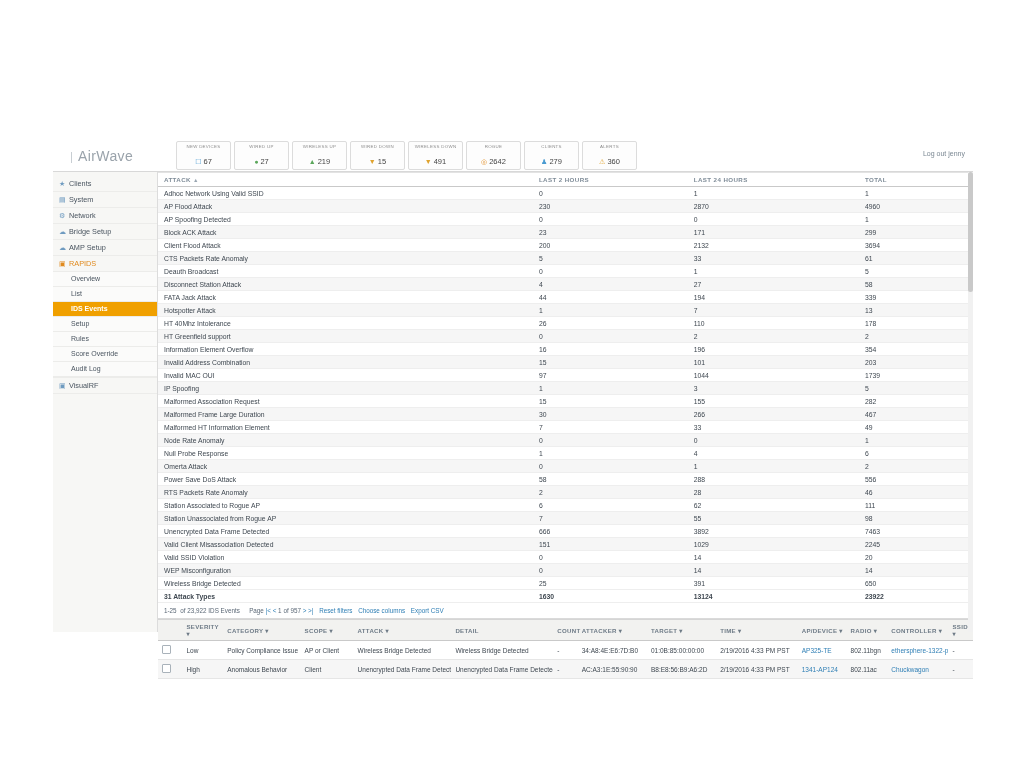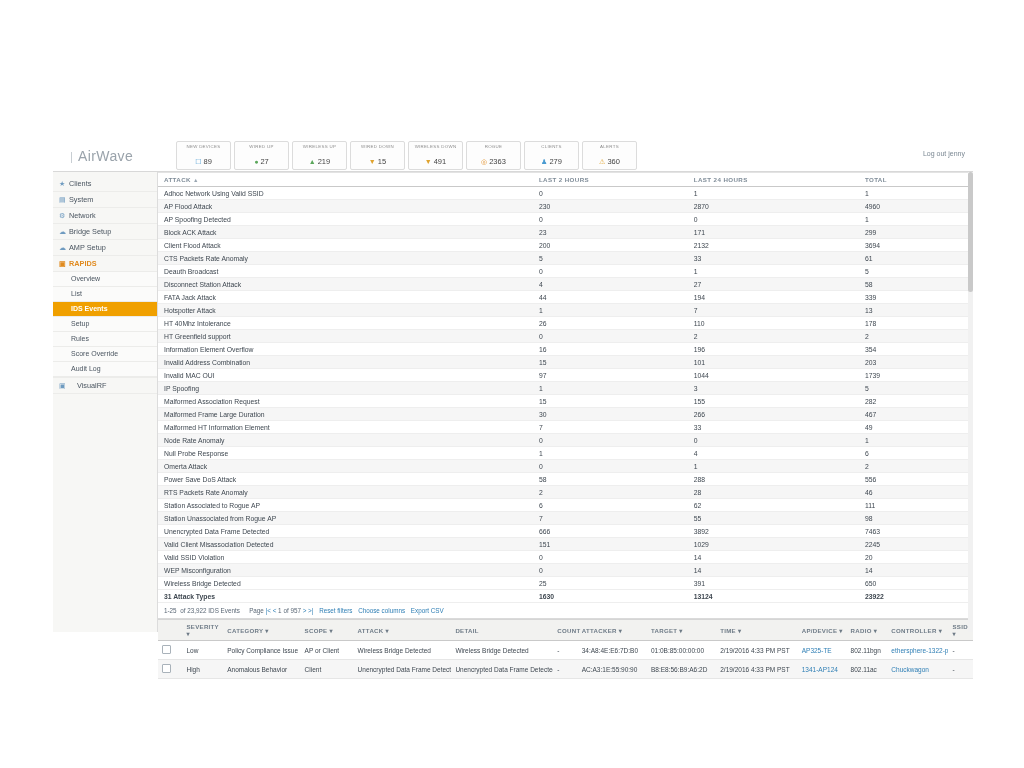--- a/index.html
+++ b/index.html
@@ -71,21 +71,21 @@
     color: #4a5560;
     display: flex;
     align-items: center;
     border-bottom: 1px solid #ececea;
     background: #f7f7f5;
   }
   .nav-item .gl {
     width: 10px; display: inline-block;
     color: #6f9bc0; font-size: 7px;
   }
-  .nav-item.section-open { color:#e08a1e; font-weight: bold; }
+  .nav-item.section-open { color:#e08a1e; font-weight: normal; }
   .nav-sub {
     height: 14px; line-height: 14px;
     padding-left: 18px;
     font-size: 7px;
     color: #4a5560;
     border-bottom: 1px solid #ececea;
     background: #fbfbfa;
   }
   .nav-sub.active {
     background: #f0a000;
@@ -170,21 +170,21 @@
 
 <div id="app">
 
   <div class="topbar">
     <div class="brand"><span class="bar"></span><span>AirWave</span></div>
 
     <div class="stats">
 
       <div class="stat">
         <div class="lbl">NEW DEVICES</div>
-        <div class="val"><span class="ic" style="color:#4a9bd1">☐</span><span>89</span></div>
+        <div class="val"><span class="ic" style="color:#4a9bd1">☐</span><span>67</span></div>
       </div>
 
       <div class="stat">
         <div class="lbl">WIRED UP</div>
         <div class="val"><span class="ic" style="color:#5ba75b">●</span><span>27</span></div>
       </div>
 
       <div class="stat">
         <div class="lbl">WIRELESS UP</div>
         <div class="val"><span class="ic" style="color:#5ba75b">▲</span><span>219</span></div>
@@ -195,21 +195,21 @@
         <div class="val"><span class="ic" style="color:#e0a32e">▼</span><span>15</span></div>
       </div>
 
       <div class="stat">
         <div class="lbl">WIRELESS DOWN</div>
         <div class="val"><span class="ic" style="color:#e0a32e">▼</span><span>491</span></div>
       </div>
 
       <div class="stat">
         <div class="lbl">ROGUE</div>
-        <div class="val"><span class="ic" style="color:#e08a1e">◎</span><span>2363</span></div>
+        <div class="val"><span class="ic" style="color:#e08a1e">◎</span><span>2642</span></div>
       </div>
 
       <div class="stat">
         <div class="lbl">CLIENTS</div>
         <div class="val"><span class="ic" style="color:#4a9bd1">♟</span><span>279</span></div>
       </div>
 
       <div class="stat">
         <div class="lbl">ALERTS</div>
         <div class="val"><span class="ic" style="color:#e0a32e">⚠</span><span>360</span></div>
@@ -246,21 +246,21 @@
         <span class="gl" style="color:#e08a1e">▣</span>
         <span>RAPIDS</span>
       </div>
       <div class="nav-sub">Overview</div>
       <div class="nav-sub">List</div>
       <div class="nav-sub active">IDS Events</div>
       <div class="nav-sub">Setup</div>
       <div class="nav-sub">Rules</div>
       <div class="nav-sub">Score Override</div>
       <div class="nav-sub">Audit Log</div>
-      <div class="nav-item" style="border-top:1px solid #ececea;gap:8px;">
+      <div class="nav-item" style="border-top:1px solid #ececea;">
         <span class="gl">▣</span>
         <span>VisualRF</span>
       </div>
     </div>
 
     <div class="content">
 
       <table class="tbl">
         <colgroup>
             <col style="width:46%">

